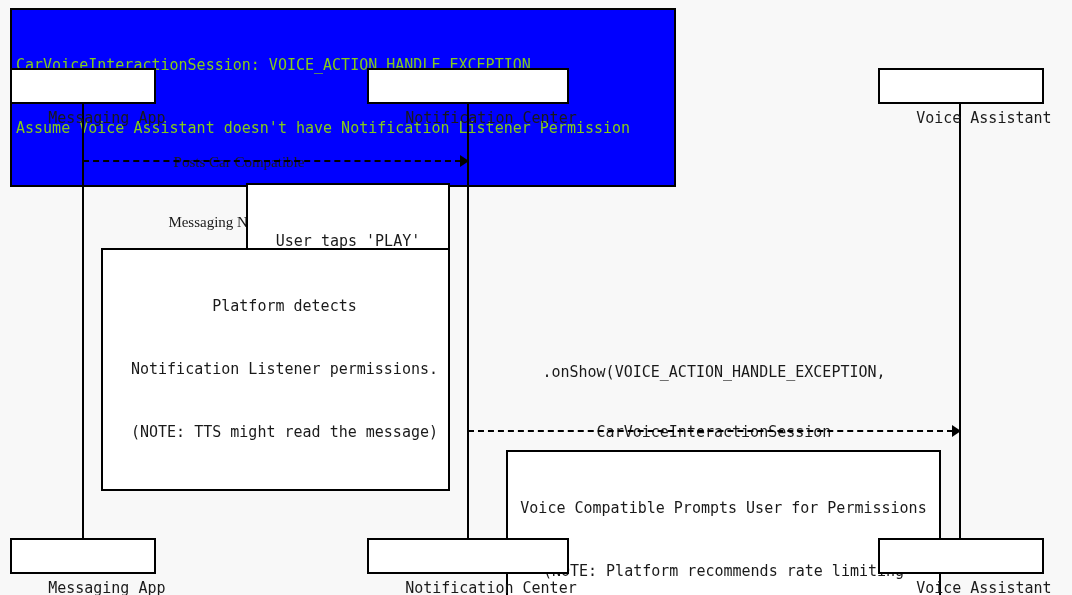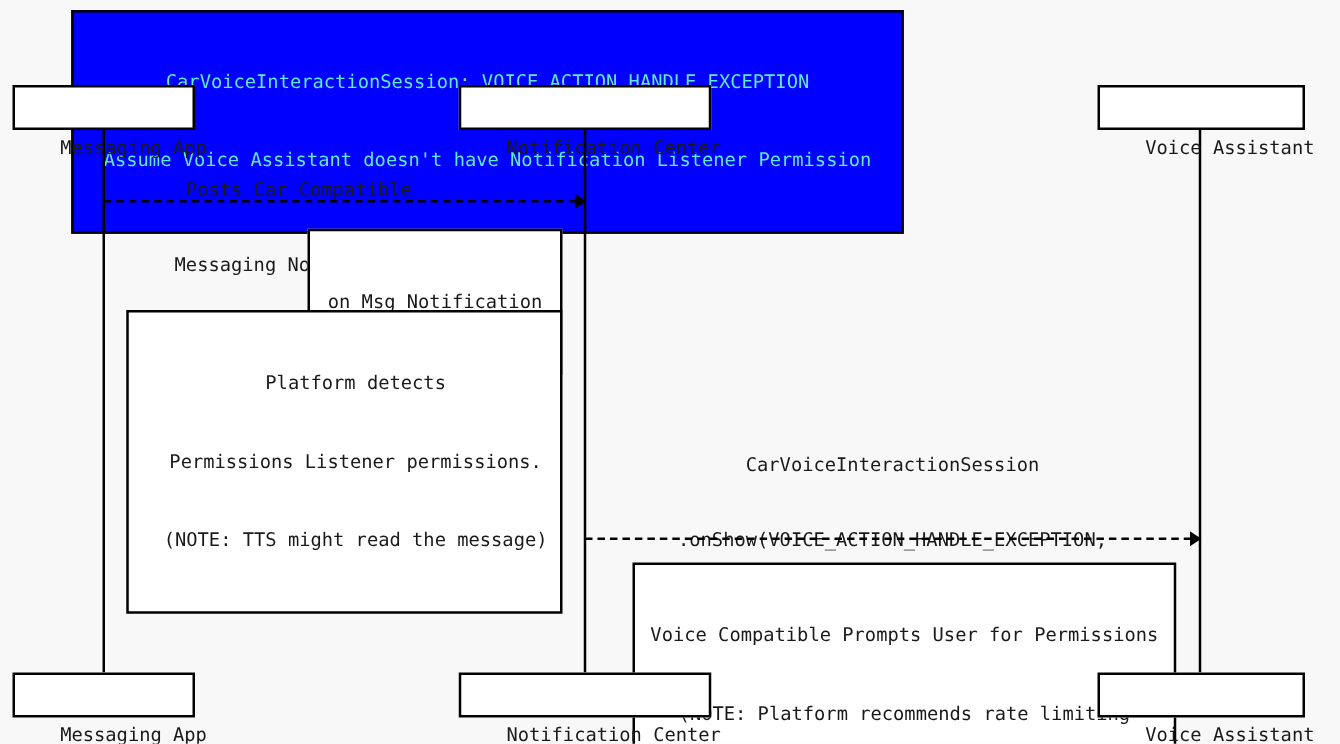--- a/index.html
+++ b/index.html
@@ -21,28 +21,26 @@
 
   
   .title-banner {
     position: absolute;
     left: 10px;
     top: 8px;
     width: 666px;
     box-sizing: border-box;
     background: #0000ff;
     border: 2px solid #000000;
-    color: #5eead4;
-    text-align: center;
+    color: #84cc16;
     font-size: 15px;
     line-height: 21px;
     padding: 3px 4px 4px 4px;
     white-space: pre;
     letter-spacing: 0px;
-    margin-left: 47px;
   }
   .title-line { display: block; }
 
   
   .lifeline {
     position: absolute;
     width: 2px;
     background: #000000;
     top: 104px;
     height: 434px;
@@ -129,43 +127,44 @@
   <div class="participant" style="left:10px; top:68px; width:146px;">
     <span>Messaging App</span>
   </div>
   <div class="participant" style="left:367px; top:68px; width:202px;">
     <span>Notification Center</span>
   </div>
   <div class="participant" style="left:878px; top:68px; width:166px;">
     <span>Voice Assistant</span>
   </div>
 
-  <div class="msg-label" style="left:83px; top:102px; width:312px;">
+  <div class="msg-label" style="left:83px; top:112px; width:312px;font-family:Liberation Serif, serif;">
     <span class="mline">Posts Car Compatible</span>
     <span class="mline">Messaging Notification</span>
   </div>
 
   <div class="arrow" style="left:83px; top:155px; width:386px;">
     <div class="shaft"></div>
     <div class="head"></div>
   </div>
 
   <div class="note" style="left:246px; top:183px; width:204px;">
+    <span class="nline">User taps 'PLAY'</span>
     <span class="nline">on Msg Notification</span>
   </div>
 
   <div class="note" style="left:101px; top:248px; width:349px;padding-left:24px;">
     <span class="nline">Platform detects</span>
-    <span class="nline">Permissions Listener permissions.</span>
+    <span class="nline">Notification Listener permissions.</span>
     <span class="nline">(NOTE: TTS might read the message)</span>
   </div>
 
   <div class="msg-label" style="left:468px; top:322px; width:492px;">
+    <span class="mline">.onShow(VOICE_ACTION_HANDLE_EXCEPTION,</span>
     <span class="mline">CarVoiceInteractionSession</span>
-    <span class="mline">.onShow(VOICE_ACTION_HANDLE_EXCEPTION,</span>
     <span class="mline">Bundle payload,</span>
     <span class="mline">VoiceInteractionSession.SHOW_SOURCE_NOTIFICATION)</span>
   </div>
 
   <div class="arrow" style="left:468px; top:425px; width:493px;">
     <div class="shaft"></div>
     <div class="head"></div>
   </div>
 
   <div class="note" style="left:506px; top:450px; width:435px;">

